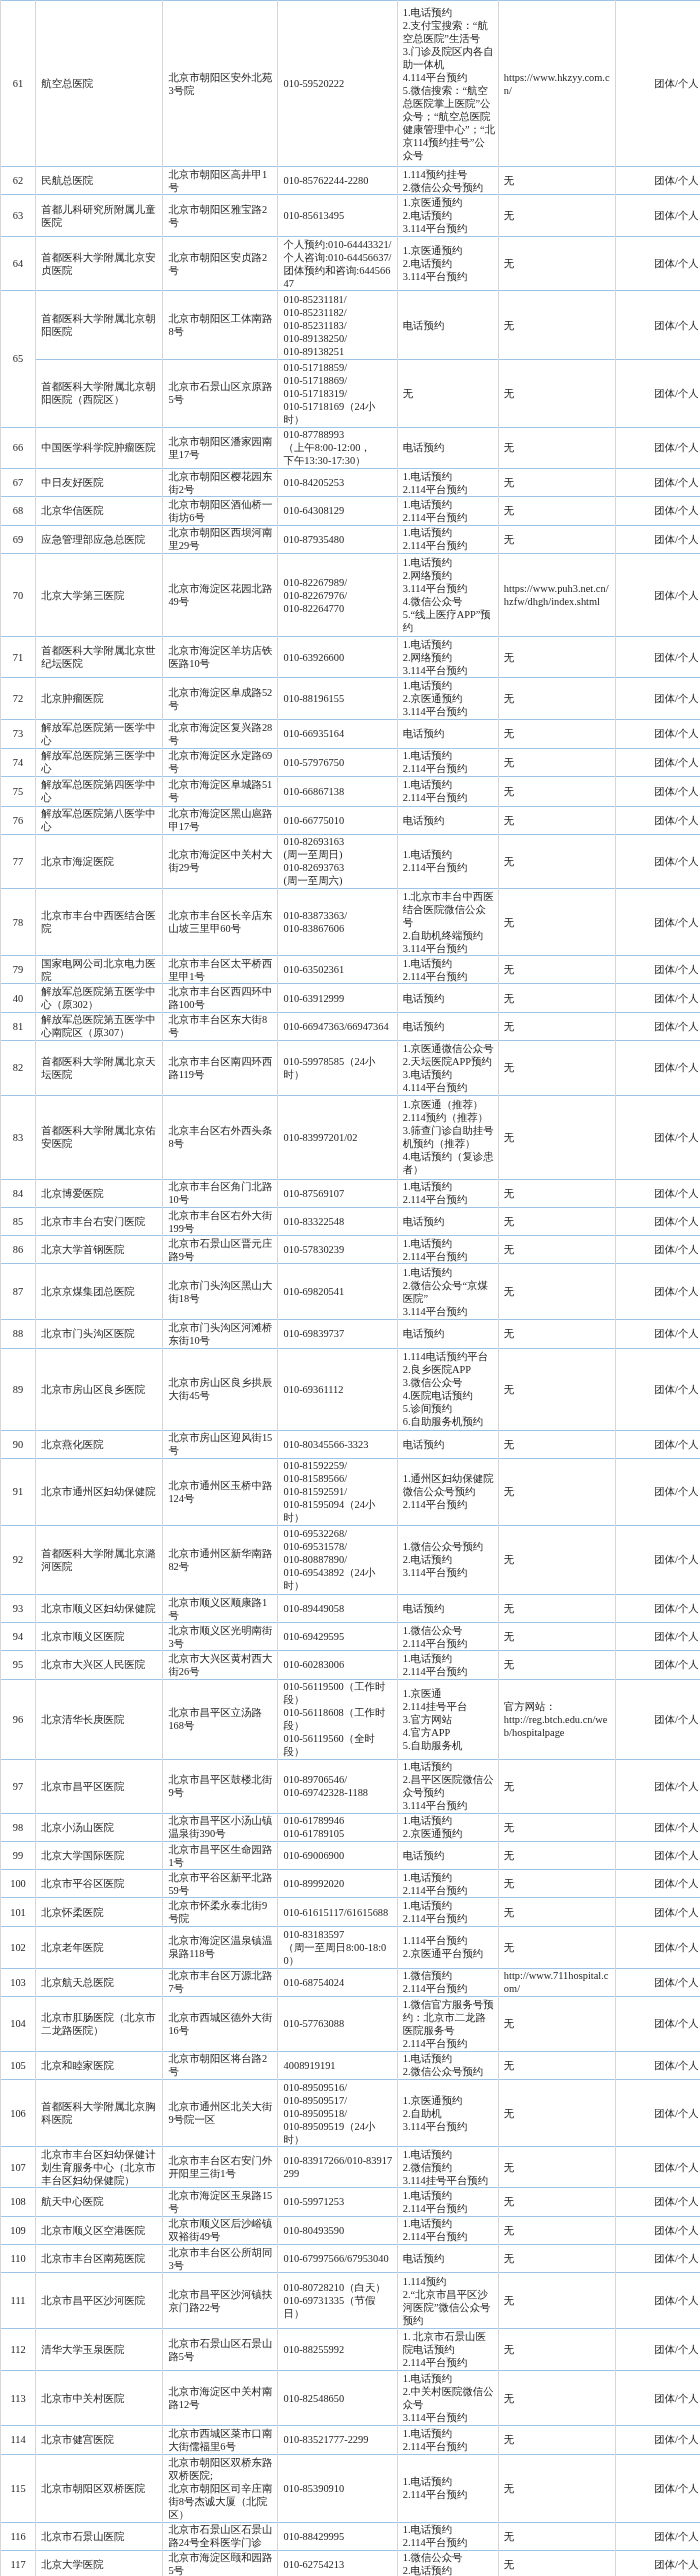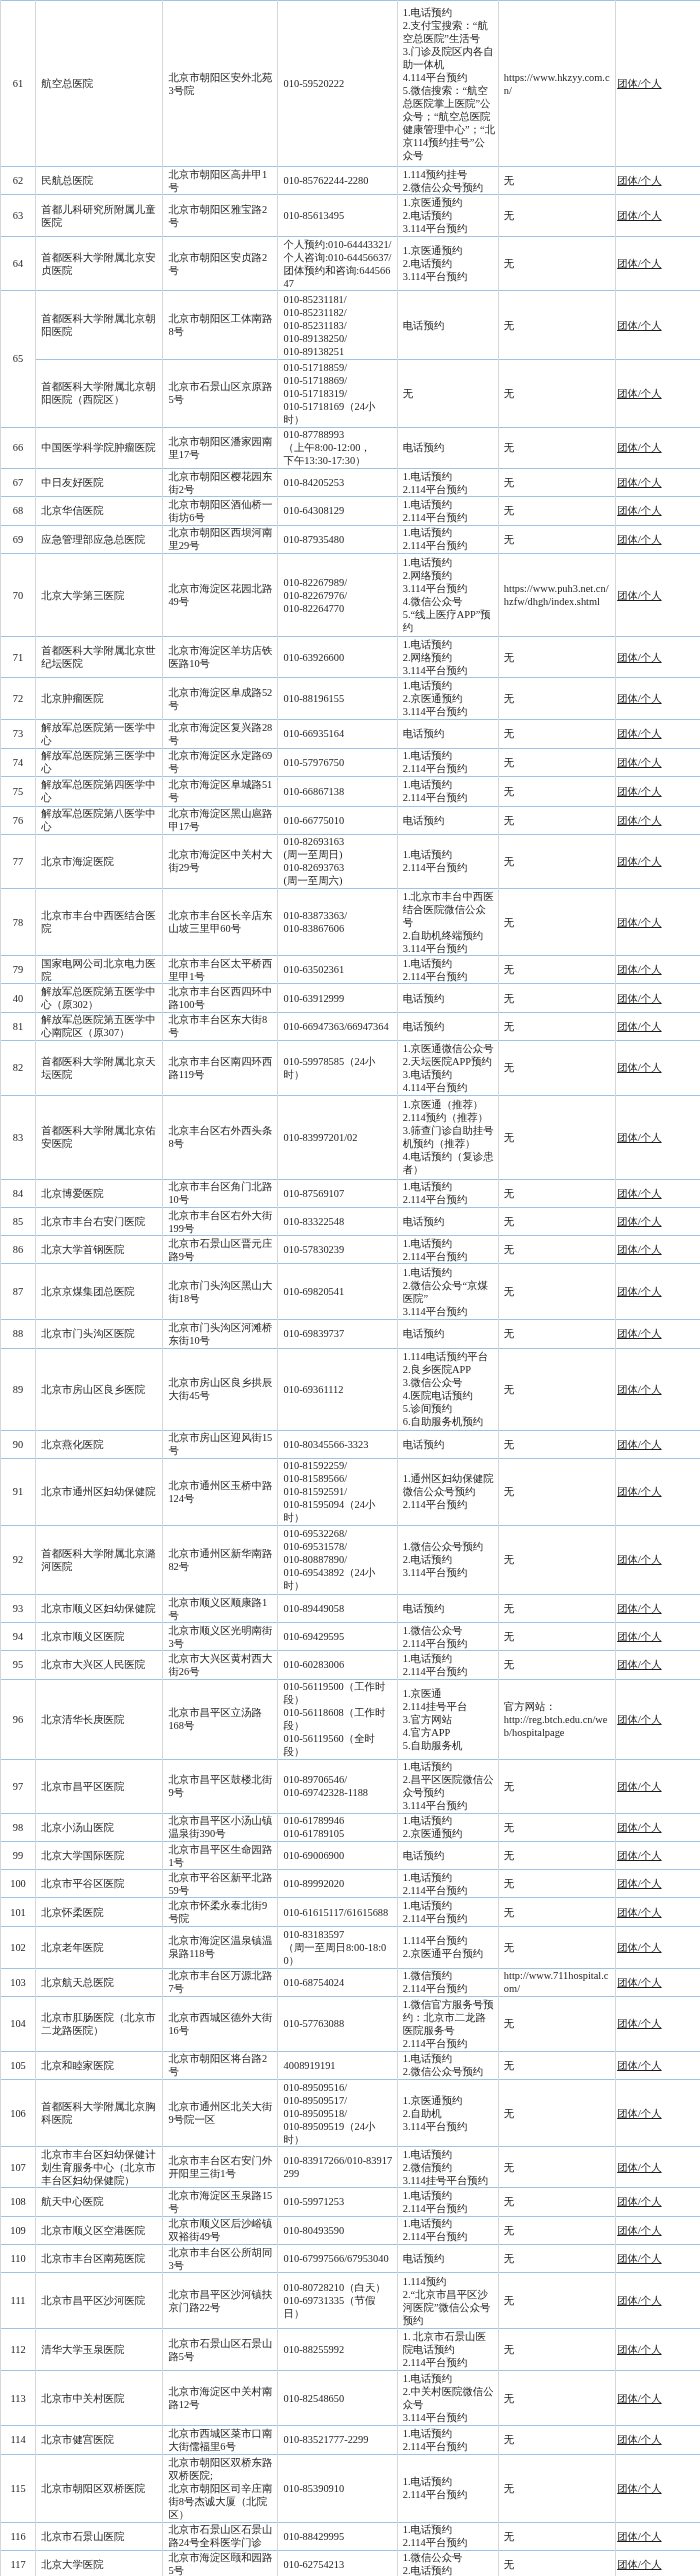--- a/index.html
+++ b/index.html
@@ -5,21 +5,21 @@
   html,body{margin:0;padding:0;background:#ffffff;}
   body{width:701px;font-family:"Liberation Serif","DejaVu Serif",serif;color:#1d1d1d;}
   table{border-collapse:collapse;table-layout:fixed;width:701px;
         border-left:1.3px solid #9DC3E6;border-right:0.6px solid #D6D6D6;
         border-top:1.3px solid #9DC3E6;border-bottom:1.9px solid #9DC3E6;}
   tr{border-top:1.3px solid #9DC3E6;}
   td{border-left:0.6px solid #D6D6D6;font-size:10.4px;line-height:13px;vertical-align:middle;
      padding:0.6px 2.6px 0.6px 5.2px;white-space:pre-line;overflow:hidden;word-break:break-word;}
   td.c-no{text-align:center;padding:0.6px 1.3px;white-space:nowrap;}
   td.c-phone,td.c-web{word-break:break-all;}
-  td.c-grp{text-align:left;white-space:nowrap;padding:0.6px 1.3px;text-decoration:underline;}
+  td.c-grp{text-align:right;white-space:nowrap;padding:0.6px 1.3px;}
 </style>
 </head>
 <body>
 
 <table>
   <colgroup>
     <col style="width:35px">
       <col style="width:127px">
       <col style="width:115px">
     <col style="width:119px">

